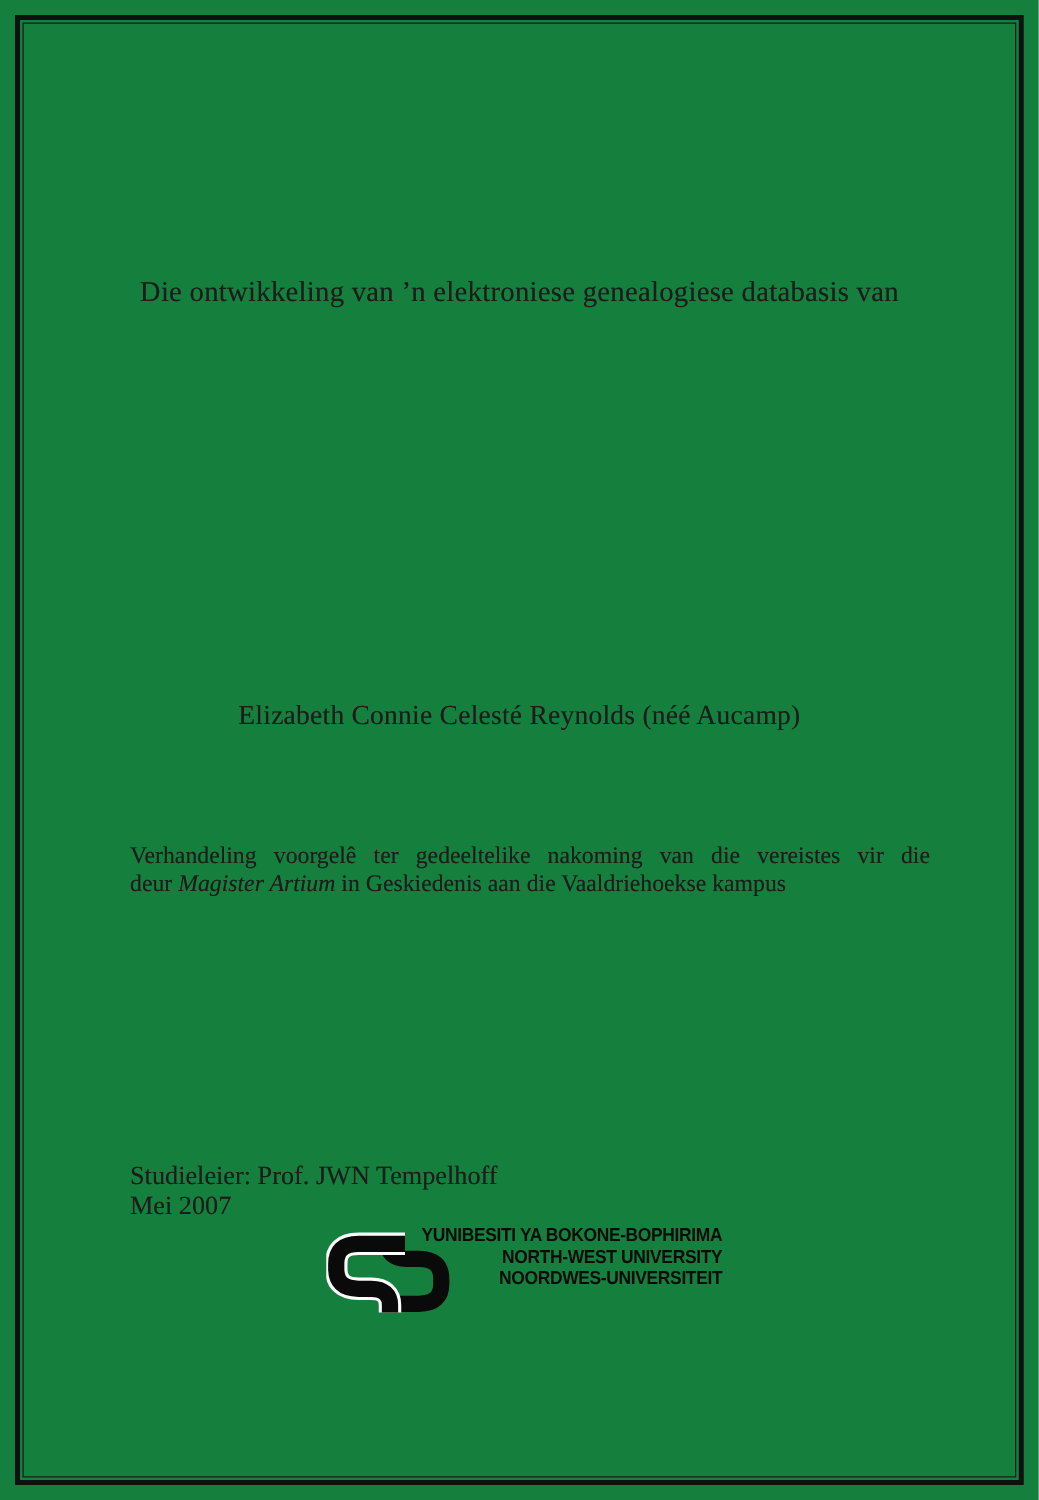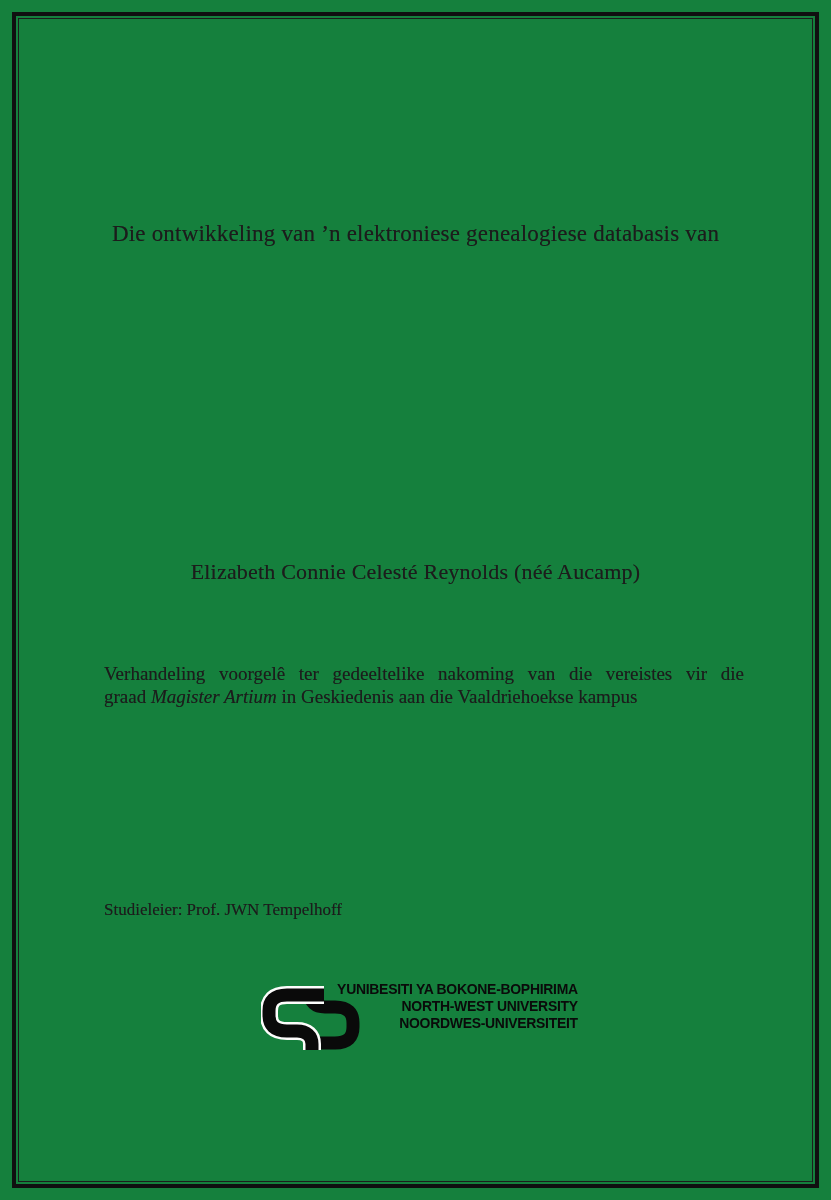--- a/index.html
+++ b/index.html
@@ -53,29 +53,30 @@
   .submission {
     position: absolute;
     left: 104px; top: 662px;
     width: 640px;
     font-size: 19px;
     line-height: 23px;
   }
   .submission .line-justified {
     text-align: justify;
     text-align-last: justify;
+    margin-top: 11px;
   }
   .submission .degree-italic {
     font-style: italic;
     text-align: right;
   }
   .supervisor-block {
     position: absolute;
-    left: 104px; top: 898px;
-    font-size: 17px;
+    left: 104px; top: 928px;
+    font-size: 21px;
     line-height: 24px;
     font-family: Liberation Serif, serif;
   }
   .logo {
     position: absolute;
     left: 0; top: 0; width: 100%; height: 100%;
     pointer-events: none;
     text-decoration: underline;
   }
   .logo-mark {
@@ -112,25 +113,26 @@
 
   <div class="title-block">
     <div>Die ontwikkeling van ’n elektroniese genealogiese databasis van</div>
   </div>
 
 
   <div class="author">Elizabeth Connie Celesté Reynolds (néé Aucamp)</div>
 
   <div class="submission">
     <div class="line-justified">Verhandeling voorgelê ter gedeeltelike nakoming van die vereistes vir die</div>
-    <div><span>graad </span><span class="degree-italic">Magister Artium</span><span> in Geskiedenis aan die Vaaldriehoekse kampus</span></div>
+    <div><span>deur </span><span class="degree-italic">Magister Artium</span><span> in Geskiedenis aan die Vaaldriehoekse kampus</span></div>
   </div>
 
   <div class="supervisor-block">
     <div>Studieleier: Prof. JWN Tempelhoff</div>
+    <div>Mei 2007</div>
   </div>
 
   <div class="logo">
     <svg class="logo-mark" width="100" height="70" viewBox="0 0 100 70" aria-hidden="true">
 
       <path d="M 48 61 H 74 C 87 61 92 55 92 45 V 41 C 92 31 87 25 74 25 H 64 C 54 25 49 20 49 12 V 6" fill="none" stroke="#0a0a0a" stroke-width="13"></path>
 
       <path d="M 63 13 H 26 C 13 13 8 19 8 29 V 33 C 8 43 13 49 26 49 H 36 C 46 49 51 54 51 62 V 68" fill="none" stroke="#fdfdfc" stroke-width="18"></path>
 
       <path d="M 63 13 H 26 C 13 13 8 19 8 29 V 33 C 8 43 13 49 26 49 H 36 C 46 49 51 54 51 62 V 68" fill="none" stroke="#0a0a0a" stroke-width="13"></path>

